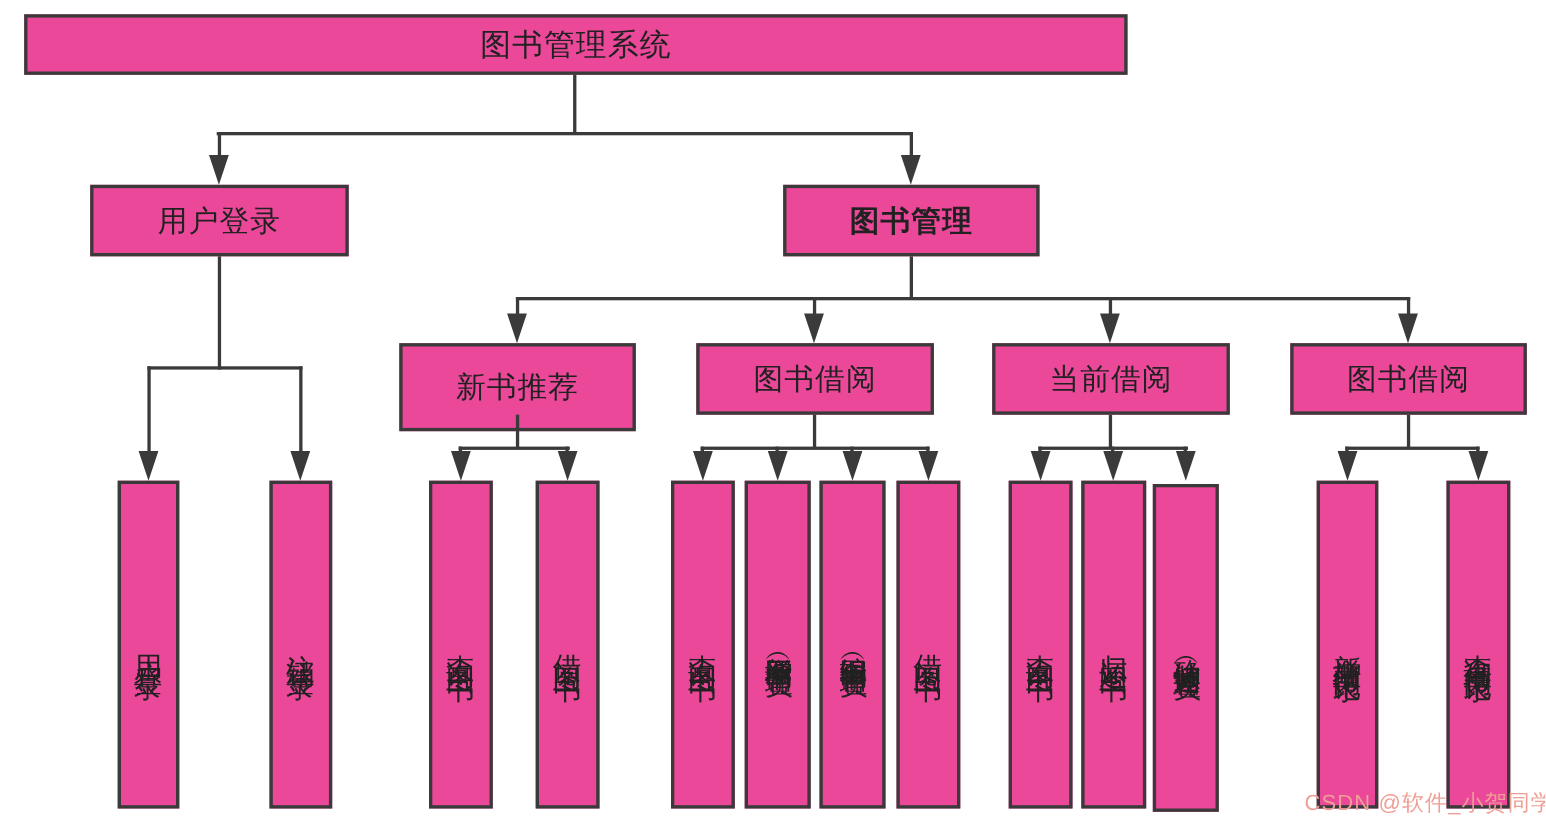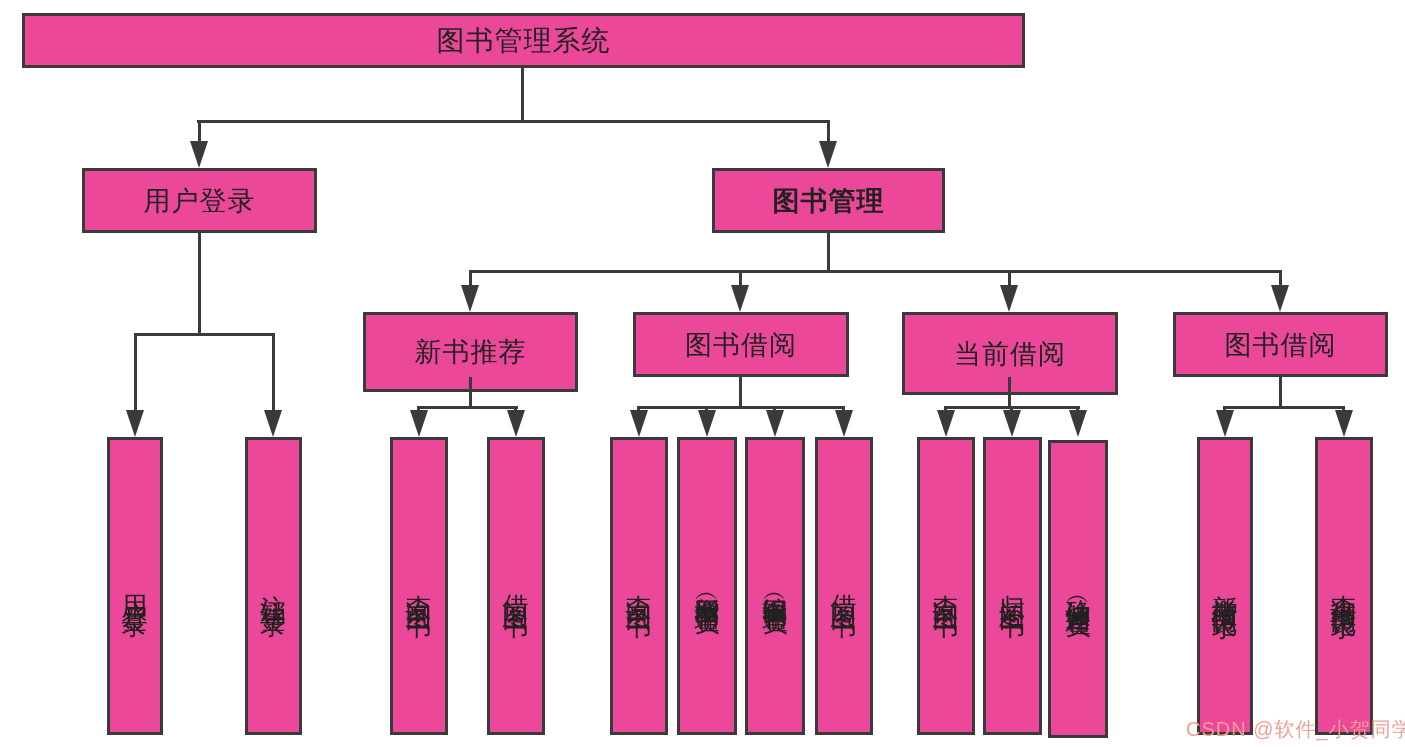--- a/index.html
+++ b/index.html
@@ -78,21 +78,21 @@
   <div class="arrow" style="left:731px;top:285px;"></div>
   <div class="arrow" style="left:1000px;top:285px;"></div>
   <div class="arrow" style="left:1271px;top:285px;"></div>
 
   <div class="node" style="left:363px;top:312px;width:215px;height:80px;">
     <span>新书推荐</span>
   </div>
   <div class="node" style="left:633px;top:312px;width:216px;height:65px;">
     <span>图书借阅</span>
   </div>
-  <div class="node" style="left:902px;top:312px;width:216px;height:83px;">
+  <div class="node" style="left:902px;top:312px;width:216px;height:65px;">
     <span>当前借阅</span>
   </div>
   <div class="node" style="left:1173px;top:312px;width:215px;height:65px;">
     <span>图书借阅</span>
   </div>
 
   <div class="line" style="left:469px;top:377px;width:3px;height:31px;"></div>
   <div class="line" style="left:417px;top:406px;width:101px;height:3px;"></div>
   <div class="line" style="left:417px;top:406px;width:3px;height:7px;"></div>
   <div class="line" style="left:514px;top:406px;width:3px;height:7px;"></div>

